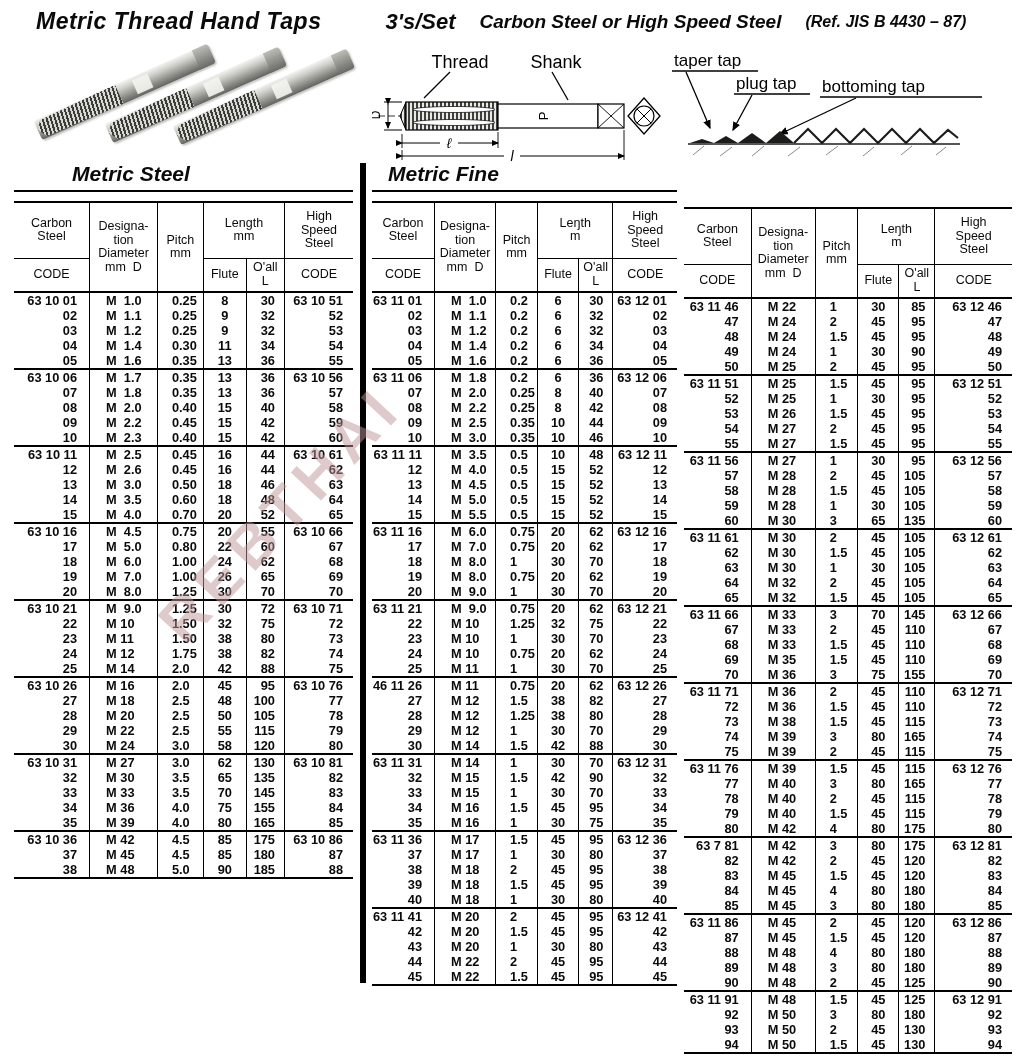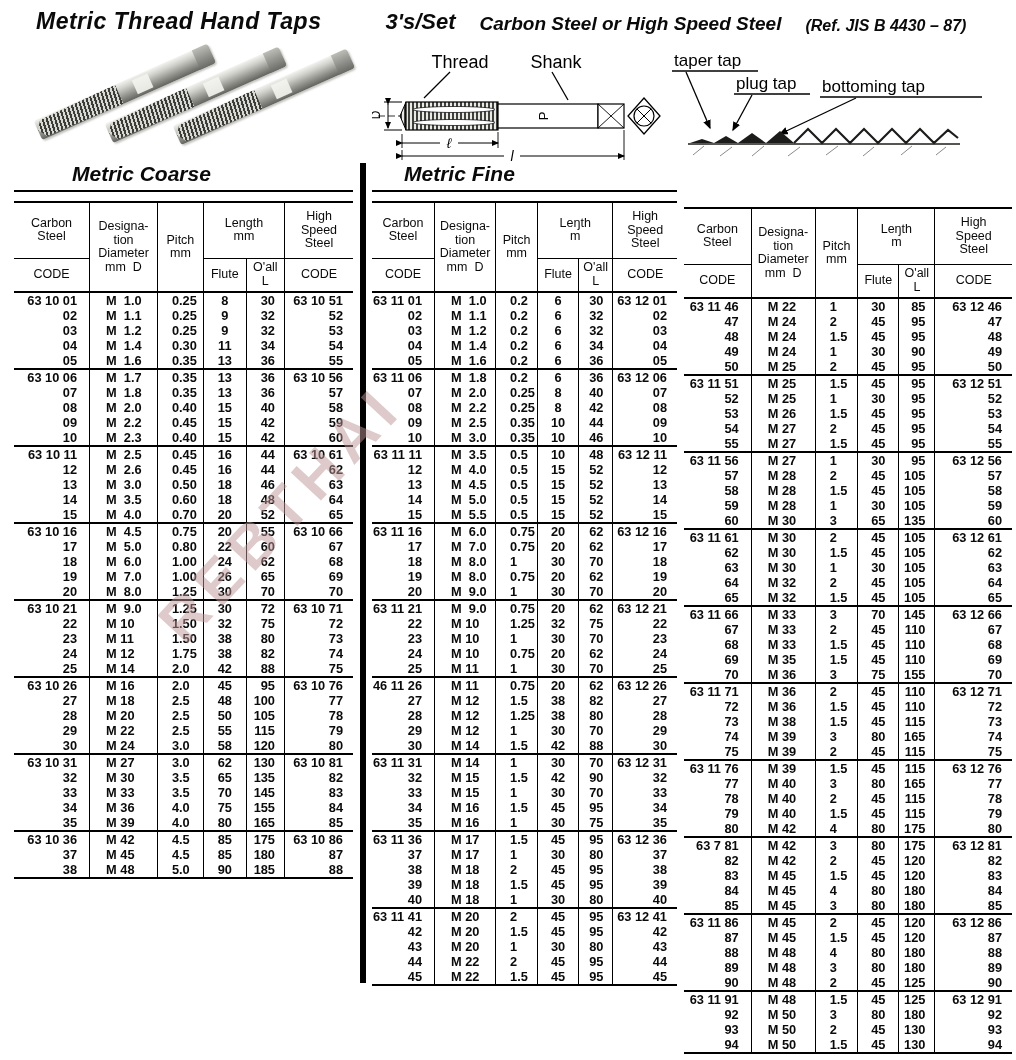--- a/index.html
+++ b/index.html
@@ -1,42 +1,42 @@
 <!DOCTYPE html>
 <html><head>
 <meta charset="utf-8">
 <style>
   html,body{margin:0;padding:0;}
   body{
     width:1016px;height:1060px;position:relative;background:#fff;overflow:hidden;
     font-family:"Liberation Sans","DejaVu Sans",sans-serif;color:#0a0a0a;
   }
   
-  .titlebar{position:absolute;left:36px;top:8px;width:975px;display:flex;align-items:flex-end;gap:24px;white-space:nowrap;}
+  .titlebar{position:absolute;left:36px;top:8px;width:975px;display:flex;align-items:center;gap:24px;white-space:nowrap;}
   .t-main{font-size:23px;font-weight:bold;font-style:italic;letter-spacing:.5px;}
   .t-set{font-size:22px;font-weight:bold;font-style:italic;margin-left:40px;}
   .t-mat{font-size:19px;font-weight:bold;font-style:italic;}
   .t-ref{font-size:16px;font-weight:bold;font-style:italic;}
   
   .photo{position:absolute;left:14px;top:48px;width:352px;height:112px;}
   .tap{position:absolute;width:190px;height:21px;transform:rotate(-24deg);transform-origin:0 50%;
        background:linear-gradient(#f2f2ef 0%,#cfcfca 30%,#93938e 68%,#62625e 100%);
        border-radius:3px;box-shadow:1px 2px 2px rgba(90,85,75,.35);}
   .tap .thread{position:absolute;left:0;top:0;width:47%;height:100%;
        background:repeating-linear-gradient(97deg,#3c3c39 0 2px,#d9d9d4 2px 4px);
        clip-path:polygon(0 48%,7% 8%,100% 0,100% 100%,7% 92%);}
   .tap .band{position:absolute;left:56%;top:12%;width:9%;height:76%;background:#f4f4f0;opacity:.9;}
   .tap .sq{position:absolute;right:0;top:0;width:9%;height:100%;background:linear-gradient(#bdbdb8,#6a6a66);border-radius:0 3px 3px 0;}
   
   .col{position:absolute;top:160px;}
   .col-left{left:14px;width:339px;}
   .col-mid{left:372px;width:305px;}
   .col-right{left:684px;width:328px;}
   .sec-title{font-size:21px;font-weight:bold;font-style:italic;line-height:24px;margin:2px 0 4px 58px;}
-  .col-mid .sec-title{margin-left:32px;}
+  .col-mid .sec-title{margin-left:16px;}
   .prerule{border-top:2px solid #000;margin:4px 0 9px 0;}
   .spacer{height:32px;}
   .divider{position:absolute;left:360px;top:163px;width:6px;height:820px;background:#000;}
   
   table.dtable{border-collapse:collapse;width:100%;table-layout:fixed;
     border-top:2.5px solid #000;border-bottom:2.5px solid #000;}
   .dtable thead{border-bottom:2.2px solid #000;}
   .dtable tbody{border-top:2.2px solid #000;}
   .dtable th,.dtable td{border-left:1.6px solid #000;padding:0;}
   .dtable .no-bl{border-left:none;}
@@ -167,21 +167,21 @@
     <line x1="252" y1="96" x2="241" y2="105"></line>
       <line x1="286" y1="97" x2="276" y2="105"></line>
   </g>
 </svg>
 
 <div class="watermark">REBTHAI</div>
 
 <div class="divider"></div>
 
 <div class="col col-left">
-  <div class="sec-title">Metric Coarse</div>
+  <div class="sec-title">Metric Steel</div>
   <div class="prerule"></div>
   <table class="dtable">
     <colgroup>
         <col style="width:22.3%">
         <col style="width:20%">
         <col style="width:13.6%">
         <col style="width:12.6%">
         <col style="width:11.3%">
         <col style="width:20.2%">
       </colgroup>

